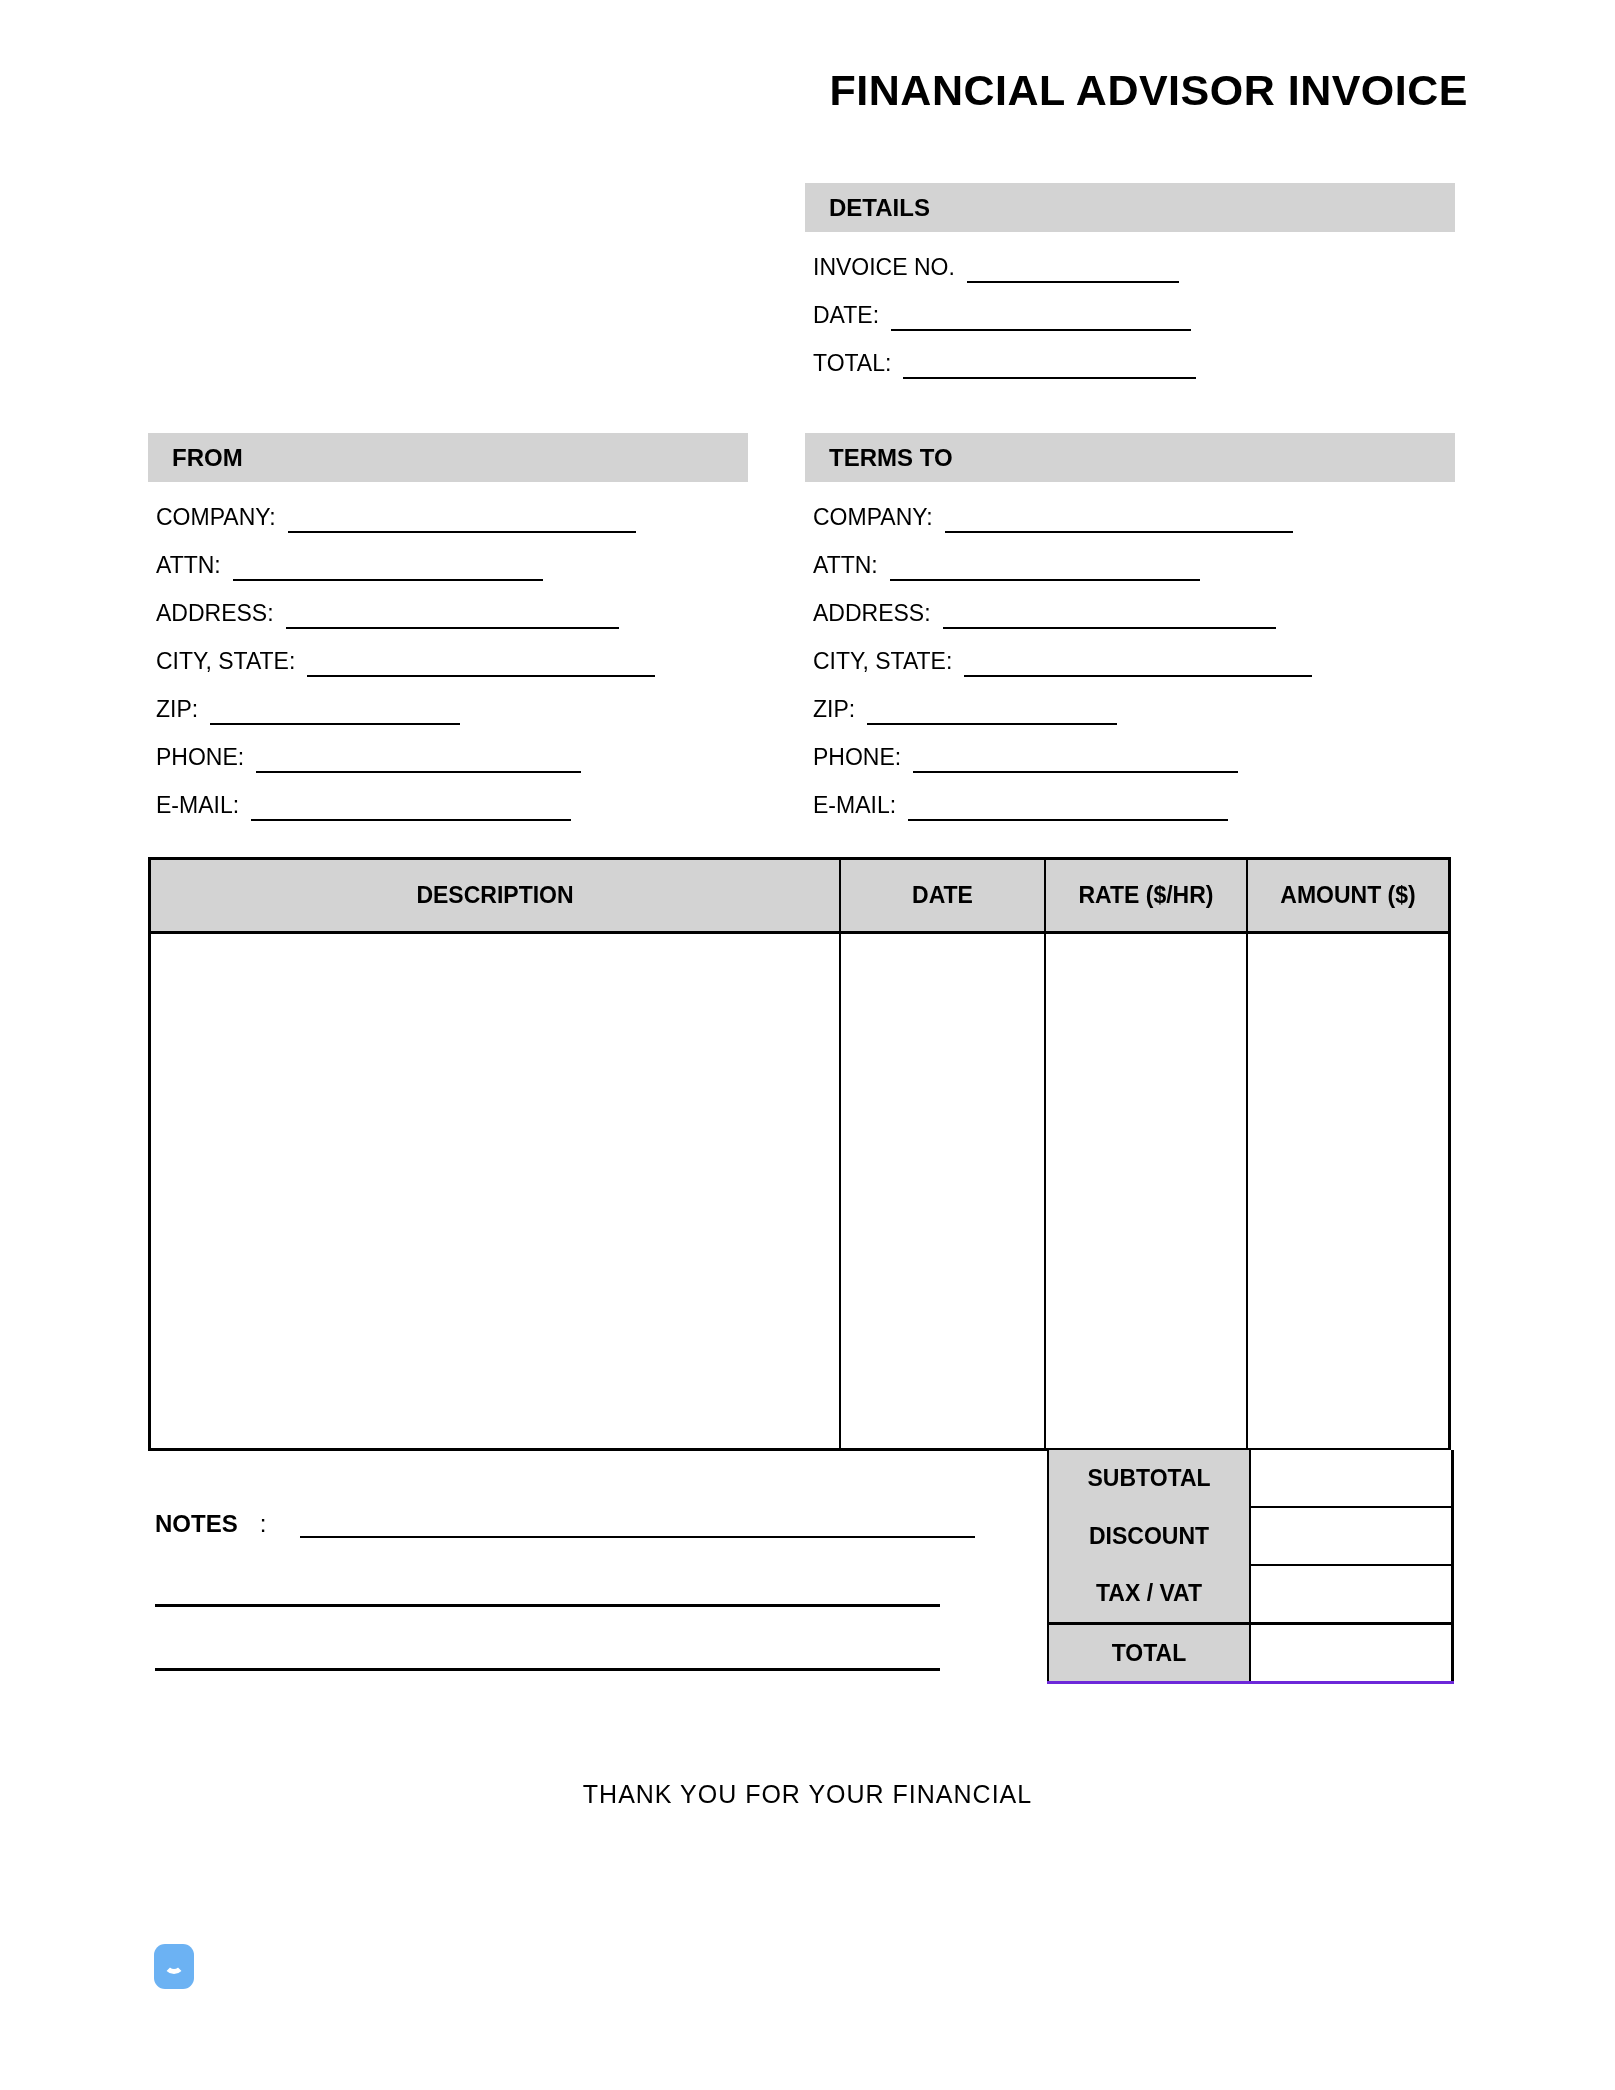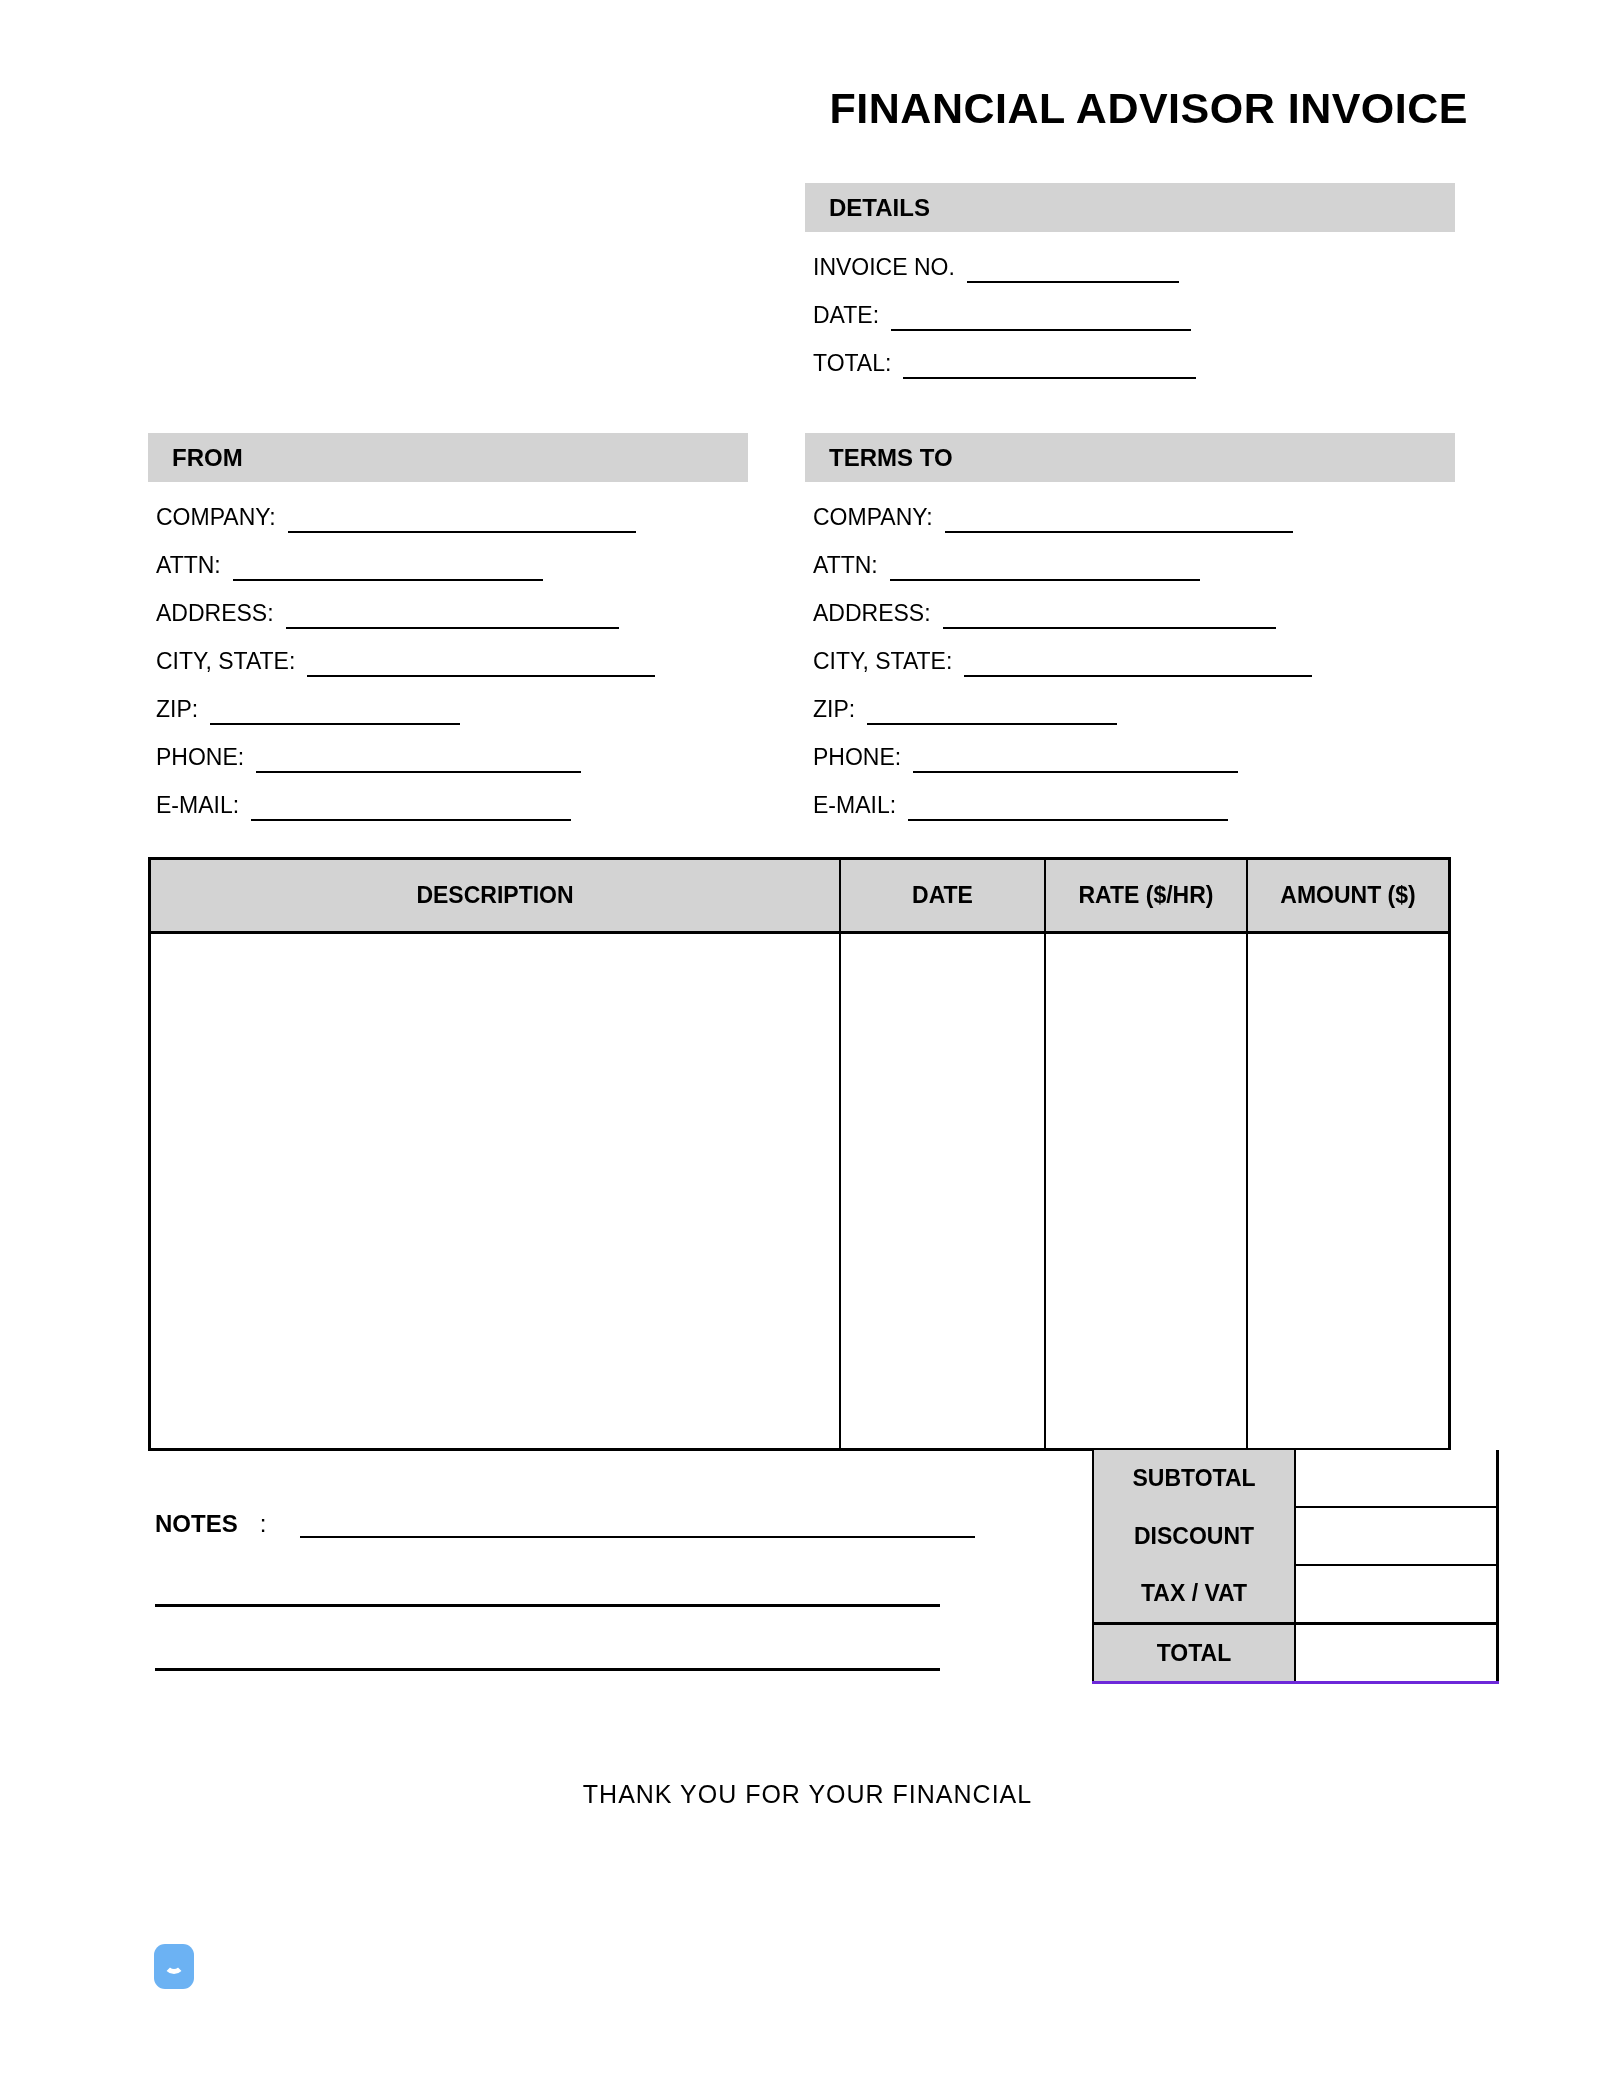--- a/index.html
+++ b/index.html
@@ -6,21 +6,21 @@
   .page{
     position:relative;
     width:1615px;height:2090px;
     background:#ffffff;
     font-family:"Liberation Sans", sans-serif;
     color:#000;
     overflow:hidden;
   }
   
   .title{
-    position:absolute;top:84px;right:147px;
+    position:absolute;top:66px;right:147px;
     font-size:43px;font-weight:bold;letter-spacing:0.5px;
     white-space:nowrap;
   }
   
   .panel{position:absolute;box-sizing:border-box;}
   .panel-details{left:805px;top:183px;width:650px;}
   .panel-from{left:148px;top:433px;width:600px;}
   .panel-billto{left:805px;top:433px;width:650px;}
   .bar{
     height:49px;line-height:49px;
@@ -55,21 +55,21 @@
     font-size:23px;font-weight:bold;text-align:center;
     border-bottom:3px solid #000;
   }
   .items td{height:514px;vertical-align:top;background:#fff;}
   .col-desc{width:688px;margin-top:35px;}
   .col-hours{width:203px;}
   .col-rate{width:200px;}
   .col-amount{width:200px;}
   
   .totals{
-    position:absolute;left:1092px;top:1450px;
+    position:absolute;left:1047px;top:1450px;
     border-collapse:collapse;table-layout:fixed;
   }
   .totals td{padding:0;height:56px;}
   .totals .tl{
     width:200px;background:#D3D3D3;
     font-size:23px;font-weight:bold;text-align:center;vertical-align:middle;
     border-left:2px solid #000;
   }
   .totals .ta{
     width:200px;background:#fff;

